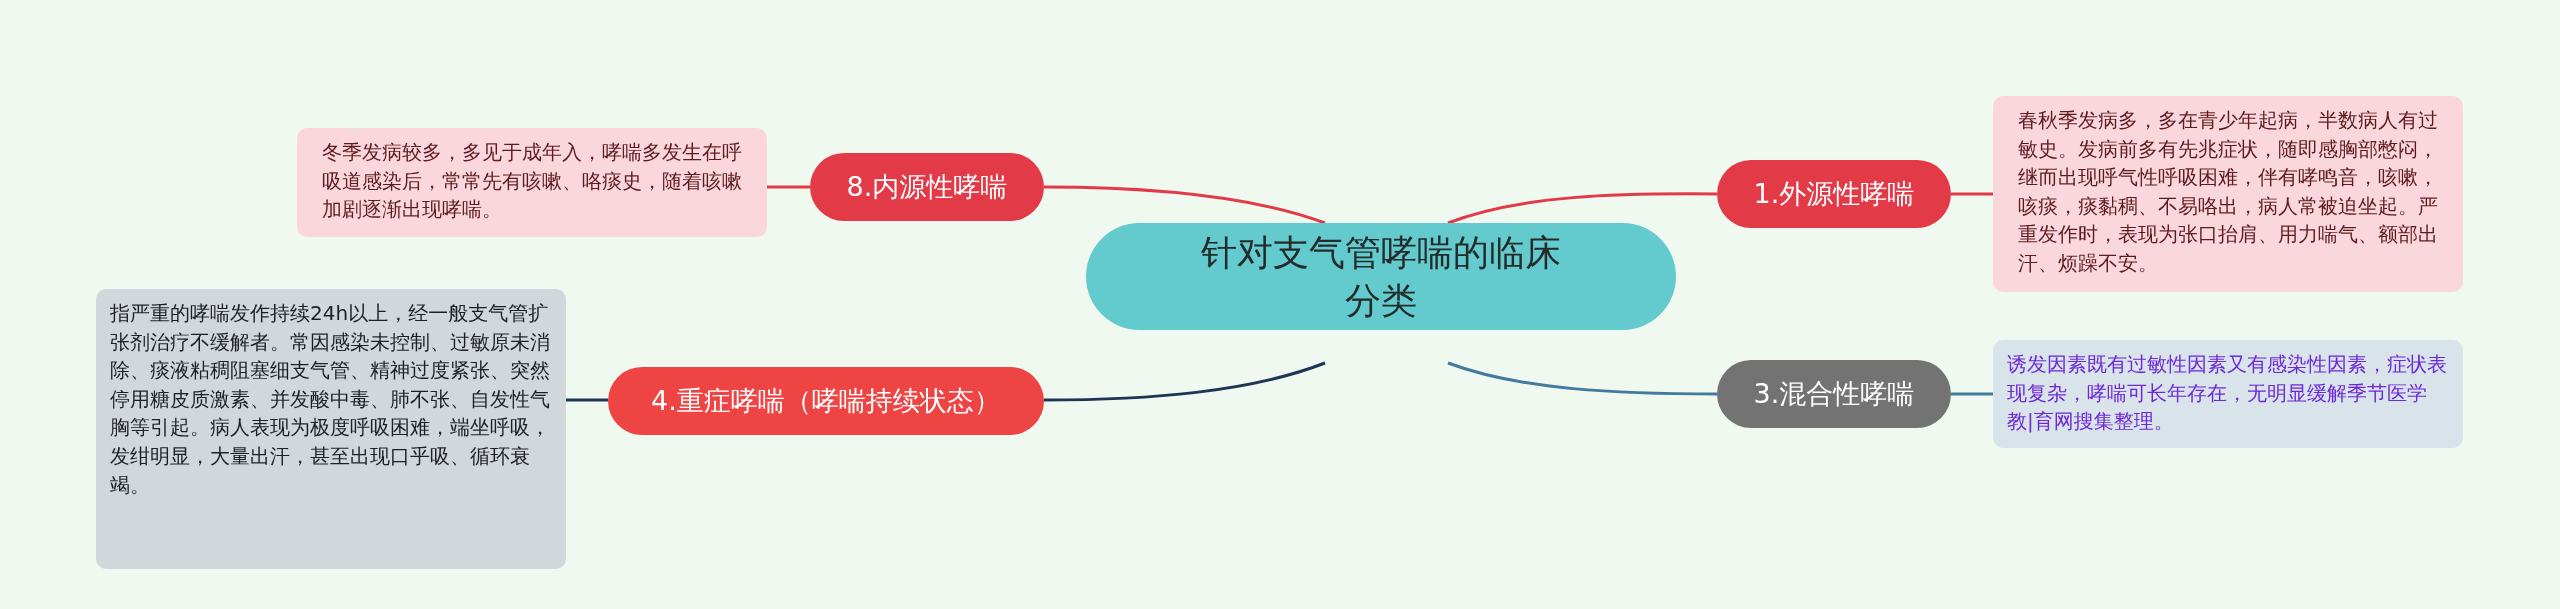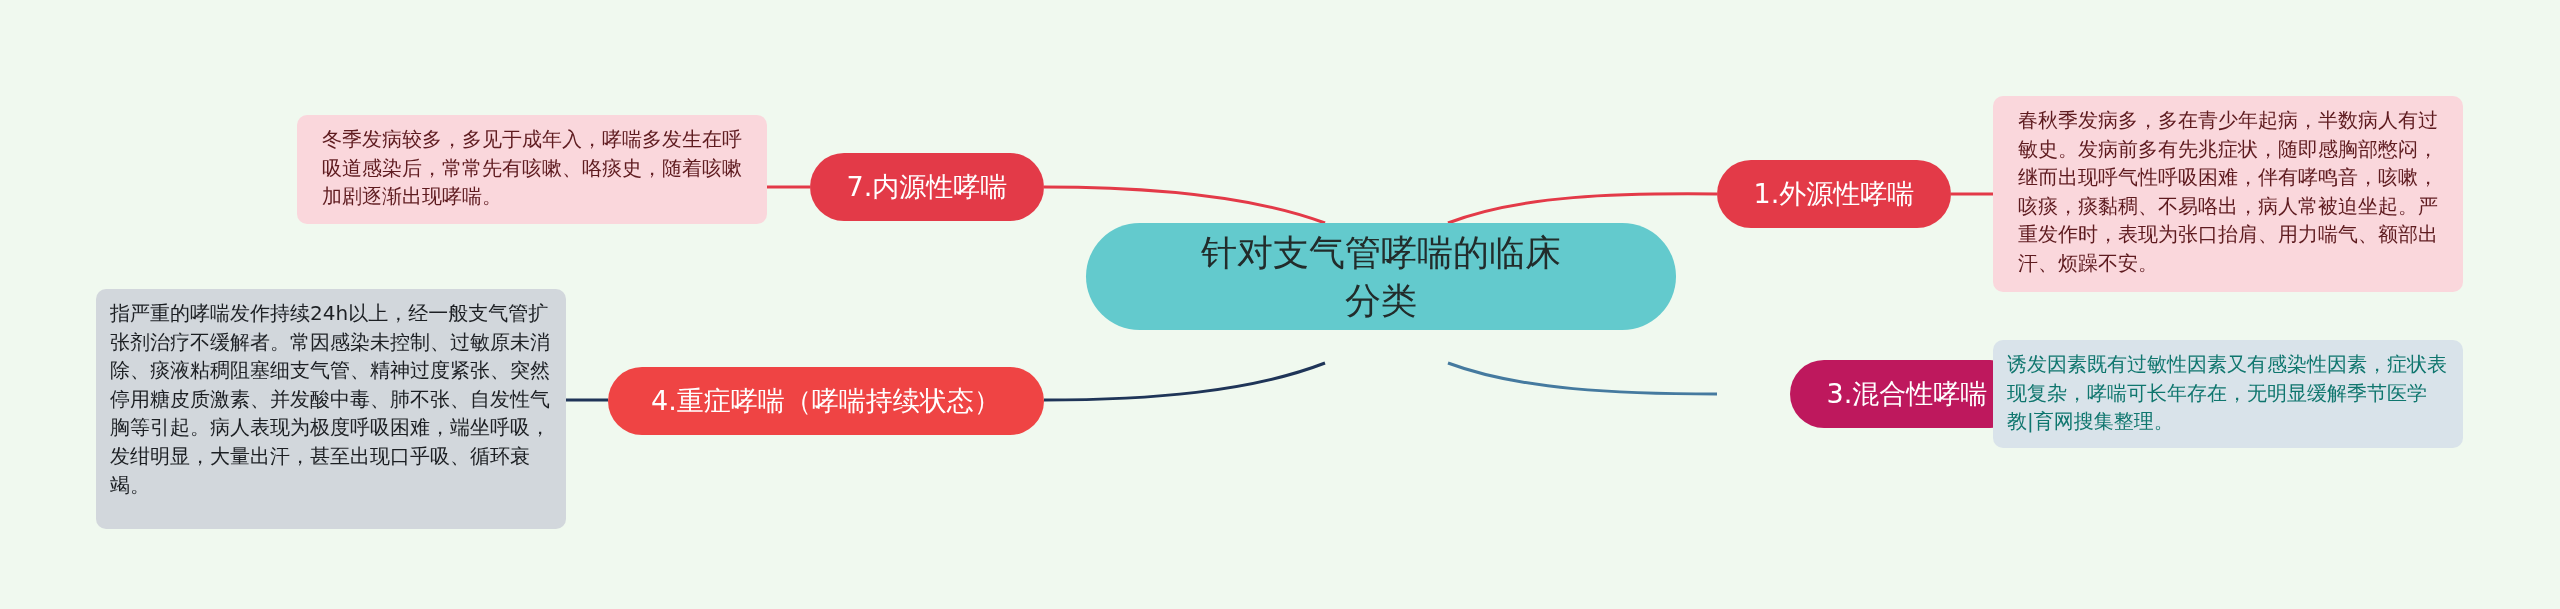--- a/index.html
+++ b/index.html
@@ -24,38 +24,38 @@
       font-size: 36px; line-height: 48px;
       padding: 0 110px;
     }
     .branch-node {
       height: 68px; border-radius: 34px;
       color: #ffffff; font-size: 27px;
       white-space: nowrap;
     }
     .n1 { left: 1717px; top: 160px; width: 234px; background: #e33a48; }
     .n2 { left: 810px;  top: 153px; width: 234px; background: #e33a48; }
-    .n3 { left: 1790px; top: 360px; width: 234px; background: #be185d; }
+    .n3 { left: 1717px; top: 360px; width: 234px; background: #737373; }
     .n4 { left: 608px;  top: 367px; width: 436px; background: #ef4444; }
 
     .note {
       position: absolute;
       box-sizing: border-box;
       border-radius: 10px;
       font-size: 20px; line-height: 28.6px;
       padding: 10px 12px 10px 14px;
       text-align: left;
     }
     .note.pink { background: #fad7dc; color: #5e1b1f; padding-left: 25px; }
-    .note.blue { background: #d9e3ea; color: #0f766e; }
+    .note.blue { background: #d9e3ea; color: #6d28d9; }
     .note.gray { background: #d2d7dc; color: #1c1f23; }
     .b1 { left: 1993px; top: 96px;  width: 470px; height: 196px; }
-    .b2 { left: 297px;  top: 115px; width: 470px; height: 109px; }
+    .b2 { left: 297px;  top: 128px; width: 470px; height: 109px; }
     .b3 { left: 1993px; top: 340px; width: 470px; height: 108px; }
-    .b4 { left: 96px;   top: 289px; width: 470px; height: 240px; }
+    .b4 { left: 96px;   top: 289px; width: 470px; height: 280px; }
   </style>
 </head>
 <body>
 
 <svg class="links" width="2560" height="609">
 
   <path d="M1448 223 C 1520 195, 1620 193, 1717 194" stroke="#e33a48" stroke-width="3" fill="none"></path>
 
   <path d="M1951 194 L 1993 194" stroke="#e33a48" stroke-width="3" fill="none"></path>
 
@@ -77,21 +77,21 @@
 </div>
 
 <div class="node branch-node n1">
   <span>1.外源性哮喘</span>
 </div>
 <div class="note pink b1">
   <span>春秋季发病多，多在青少年起病，半数病人有过敏史。发病前多有先兆症状，随即感胸部憋闷，继而出现呼气性呼吸困难，伴有哮鸣音，咳嗽，咳痰，痰黏稠、不易咯出，病人常被迫坐起。严重发作时，表现为张口抬肩、用力喘气、额部出汗、烦躁不安。</span>
 </div>
 
 <div class="node branch-node n2">
-  <span>7.内源性哮喘</span>
+  <span>8.内源性哮喘</span>
 </div>
 <div class="note pink b2">
   <span>冬季发病较多，多见于成年入，哮喘多发生在呼吸道感染后，常常先有咳嗽、咯痰史，随着咳嗽加剧逐渐出现哮喘。</span>
 </div>
 
 <div class="node branch-node n3">
   <span>3.混合性哮喘</span>
 </div>
 <div class="note blue b3">
   <span>诱发因素既有过敏性因素又有感染性因素，症状表现复杂，哮喘可长年存在，无明显缓解季节医学教|育网搜集整理。</span>

